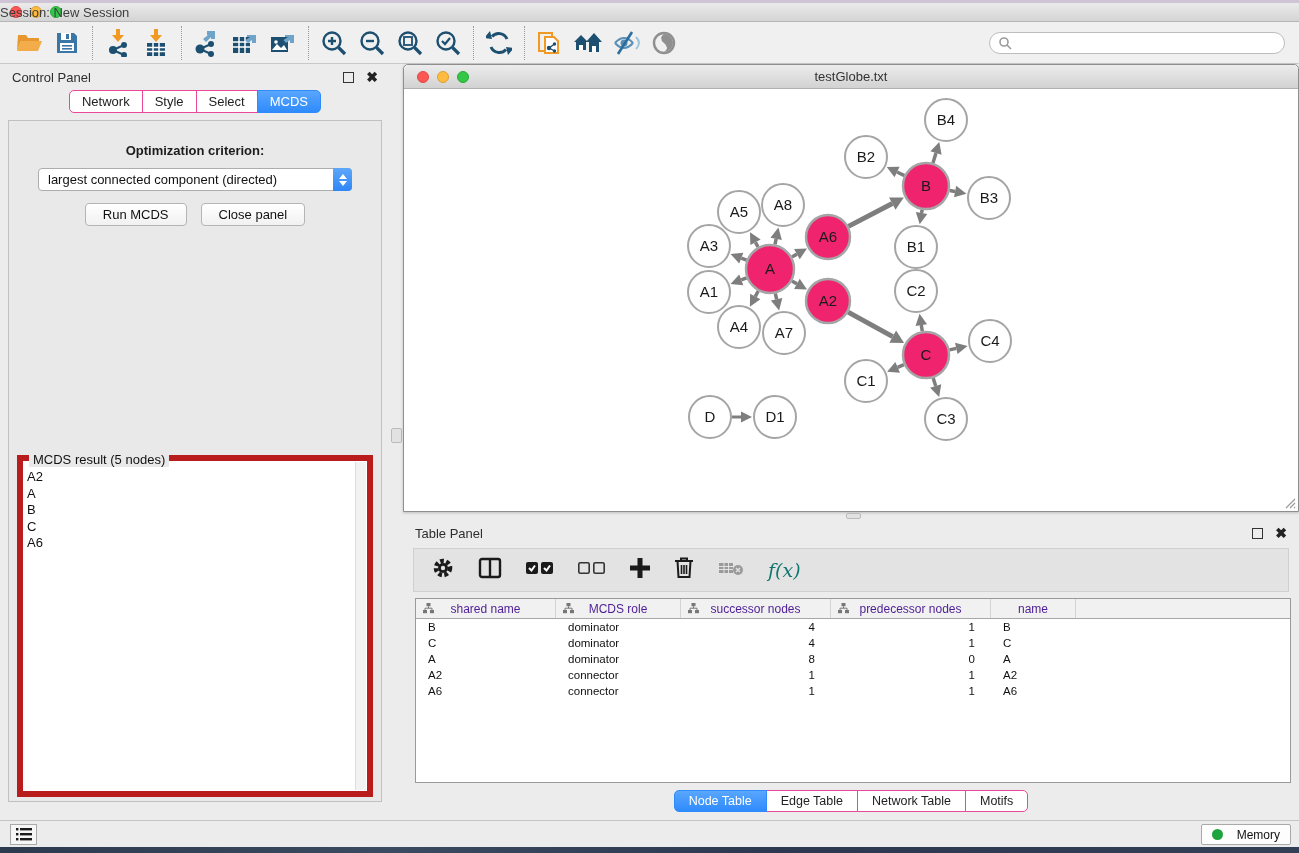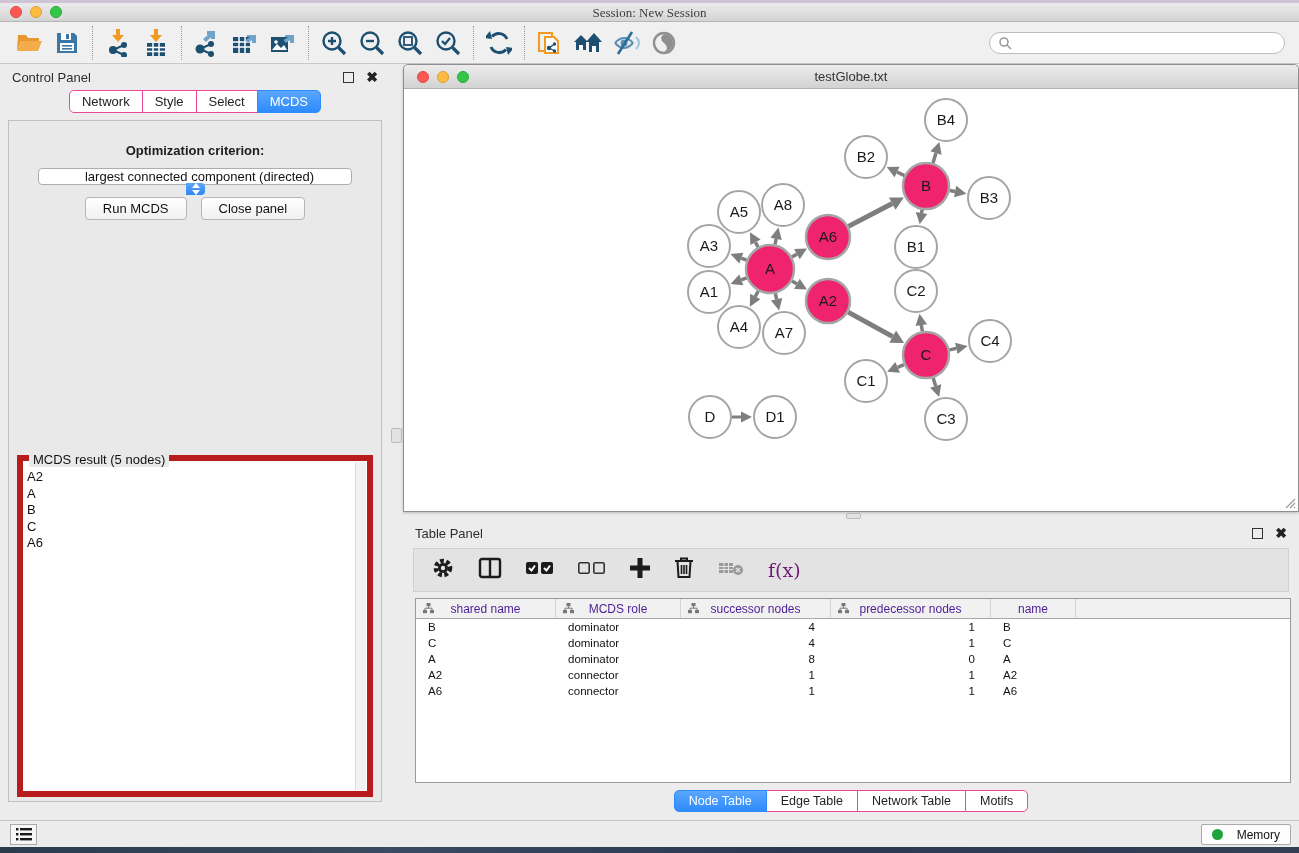--- a/index.html
+++ b/index.html
@@ -7,21 +7,21 @@
   #app{position:relative;width:1299px;height:853px;background:#ececec;overflow:hidden;}
   
   #wall-top{position:absolute;left:0;top:0;width:100%;height:3px;background:#cfc3d6;}
   #titlebar{position:absolute;left:0;top:3px;width:100%;height:19px;
     background:linear-gradient(#ebebeb,#d4d4d4);border-bottom:1px solid #b6b6b6;}
   .lights{position:absolute;left:10px;top:3px;display:flex;gap:8px;}
   .light{width:12px;height:12px;border-radius:50%;}
   .red{background:#fc5753;border:1px solid #df4744;}
   .yellow{background:#fdbc40;border:1px solid #de9f34;}
   .green{background:#33c748;border:1px solid #27aa35;}
-  #win-title{position:absolute;left:0;right:0;top:2px;text-align:center;font-size:13px;color:#3e3e3e;font-family:Liberation Serif, serif;}
+  #win-title{position:absolute;left:0;right:0;top:2px;text-align:left;font-size:13px;color:#3e3e3e;}
   
   #toolbar{position:absolute;left:0;top:22px;width:100%;height:42px;background:#f0f0f0;
     border-bottom:1px solid #c9c9c9;display:flex;align-items:center;padding:0 10px;}
   .tbtn{width:38px;height:34px;display:flex;align-items:center;justify-content:center;flex:0 0 auto;}
   .tsep{width:1px;height:34px;border-left:1px dotted #9a9a9a;margin:0 6px;flex:0 0 auto;}
   #search-wrap{margin-left:auto;margin-right:4px;width:296px;height:22px;background:#fff;
     border:1px solid #bdbdbd;border-radius:12px;display:flex;align-items:center;padding:0 8px;}
   #search-input{border:none;outline:none;flex:1;font-size:12px;background:transparent;}
   
   #control-panel{position:absolute;left:0;top:64px;width:390px;height:756px;background:#ececec;}
@@ -31,22 +31,22 @@
   .close-x{font-size:14px;font-weight:bold;color:#222;line-height:1;}
   .seg{display:flex;justify-content:center;}
   .seg-btn{background:#fff;border:1px solid #ec4899;padding:3px 12px;font-size:13px;color:#222;
     margin-left:-1px;position:relative;cursor:default;}
   .seg-btn:first-child{border-radius:5px 0 0 5px;margin-left:0;}
   .seg-btn:last-child{border-radius:0 5px 5px 0;}
   .seg-btn.active{background:linear-gradient(#5aa6fd,#2e8bfc);border-color:#2e8bfc;color:#fff;z-index:1;}
   #cp-body{position:absolute;left:8px;right:8px;top:56px;bottom:18px;background:#e9e9e9;
     border:1px solid #c0c0c0;}
   #opt-label{text-align:center;font-size:13px;color:#1c1c1c;margin-top:22px;font-weight:bold;}
-  #criterion{margin:10px auto 0;width:314px;height:17px;background:#fff;border:1px solid #adadad;
-    border-radius:4px;display:flex;align-items:center;flex-direction:column;}
+  #criterion{margin:10px auto 0;width:314px;height:23px;background:#fff;border:1px solid #adadad;
+    border-radius:4px;display:flex;align-items:center;}
   #criterion .val{flex:1;font-size:13px;color:#111;padding-left:9px;white-space:nowrap;}
   #criterion .stepper{width:19px;height:23px;margin:-1px -1px -1px 0;border-radius:0 4px 4px 0;
     background:linear-gradient(#5ea7f9,#2f86f6);display:flex;flex-direction:column;
     align-items:center;justify-content:center;gap:2px;}
   .chev{width:0;height:0;border-left:4px solid transparent;border-right:4px solid transparent;}
   .chev.up{border-bottom:5px solid #fff;}
   .chev.dn{border-top:5px solid #fff;}
   #cp-buttons{display:flex;justify-content:center;gap:14px;margin-top:12px;}
   .mac-btn{background:linear-gradient(#ffffff,#f1f1f1);border:1px solid #b5b5b5;border-radius:4px;
     font-size:13px;color:#111;padding:3px 17px;}
@@ -65,21 +65,21 @@
   #net-titlebar .lights{top:6px;left:13px;}
   #net-title{position:absolute;left:0;right:0;top:4px;text-align:center;font-size:13px;color:#333;}
   #graph{display:block;}
   #resize-grip{position:absolute;right:2px;bottom:2px;}
   
   .grip{position:absolute;background:#e2e2e2;border:1px solid #bbb;border-radius:2px;}
   
   #table-panel{position:absolute;left:403px;top:520px;width:896px;height:300px;background:#ececec;}
   #tp-toolbar{position:absolute;left:10px;right:10px;top:28px;height:44px;background:#e3e3e3;
     border:1px solid #d0d0d0;display:flex;align-items:center;padding:0 18px;gap:24px;}
-  #fx-label{font-size:19px;color:#701a75;font-family:"DejaVu Serif",serif;}
+  #fx-label{font-size:19px;color:#0f766e;font-family:"DejaVu Serif",serif;font-style:italic;}
   #data-table{position:absolute;left:12px;right:8px;top:78px;bottom:37px;background:#fff;
     border:1px solid #9a9a9a;overflow:hidden;}
   .thead{display:flex;border-bottom:1px solid #a8a8a8;background:#f1f1f1;height:20px;}
   .th{display:flex;align-items:center;justify-content:center;gap:5px;font-size:12px;color:#4c1d95;
     border-right:1px solid #d4d4d4;position:relative;}
   .th .hicon{position:absolute;left:7px;top:4px;}
   .tr{display:flex;height:16px;align-items:center;}
   .td{font-size:11.5px;color:#111;white-space:nowrap;overflow:hidden;}
   .td.l{padding-left:12px;text-align:left;}
   .td.r{padding-right:16px;text-align:right;}

